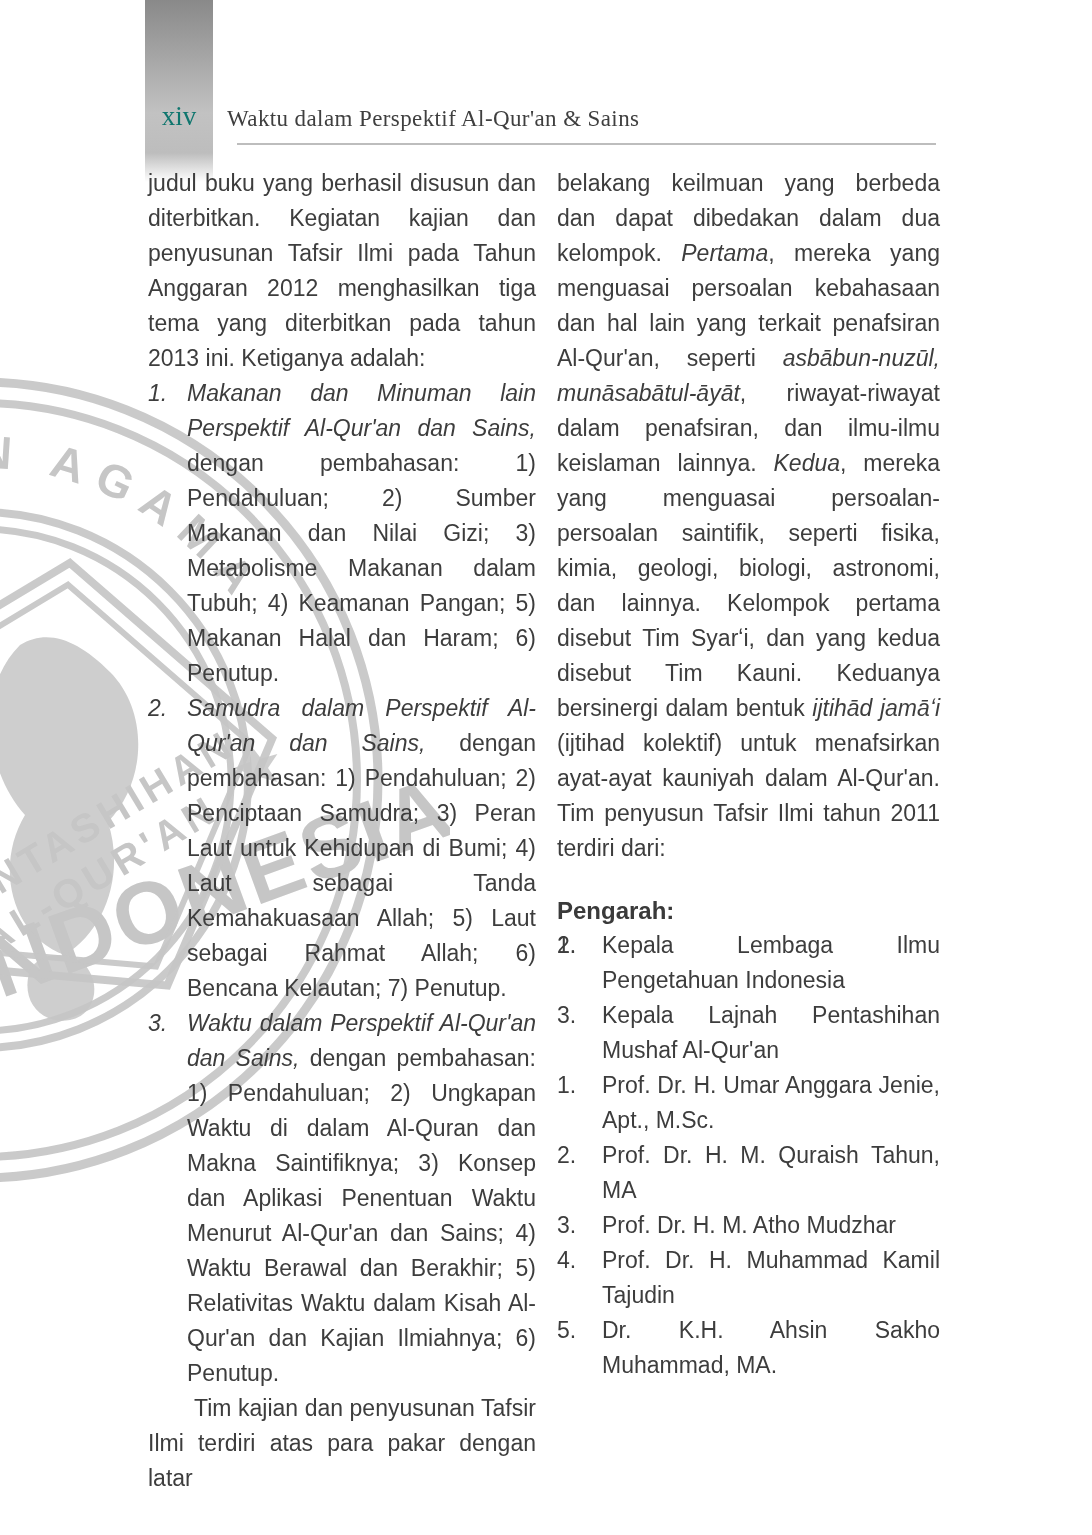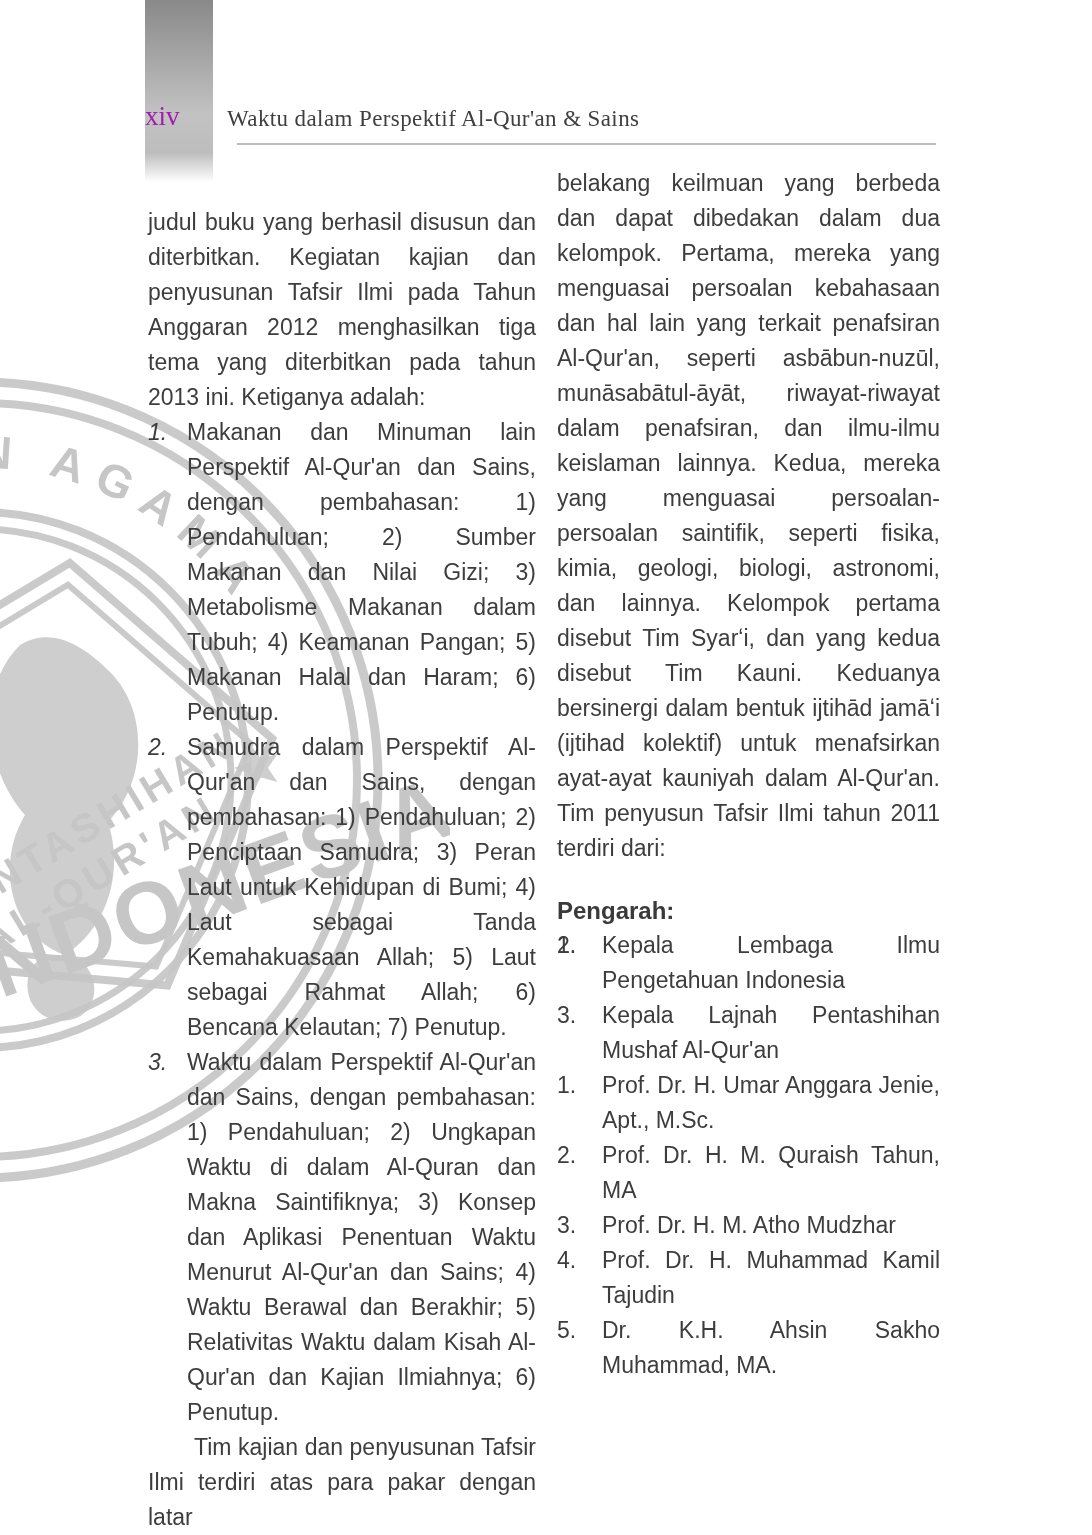--- a/index.html
+++ b/index.html
@@ -6,48 +6,48 @@
   .page{
     position:relative;width:1092px;height:1535px;background:#ffffff;
     overflow:hidden;font-family:"Liberation Sans",sans-serif;
   }
   .gradient-bar{
     position:absolute;left:145px;top:0;width:68px;height:182px;
     background:linear-gradient(180deg,#898989 0%,#a6a6a6 32%,#c2c2c2 62%,#bdbdbd 84%,rgba(255,255,255,0) 100%);
     z-index:1;
   }
   .page-number{
-    position:absolute;left:145px;top:101px;width:68px;text-align:left;
-    font-family:"Liberation Serif",serif;font-size:27px;color:#a21caf;z-index:2;
+    position:absolute;left:145px;top:101px;width:68px;text-align:center;
+    font-family:"Liberation Serif",serif;font-size:27px;color:#0f766e;z-index:2;
   }
   .running-title{
     position:absolute;left:227px;top:106px;
     font-family:"Liberation Serif",serif;font-size:23px;color:#3f3f3f;
     letter-spacing:0.4px;z-index:2;white-space:nowrap;
   }
   .header-rule{
     position:absolute;left:237px;top:143px;width:699px;height:2px;
     background:#bdbdbd;z-index:2;
   }
   .watermark{position:absolute;left:-450px;top:350px;width:900px;height:900px;z-index:0;}
   .wm-text{font-family:"Liberation Sans",sans-serif;font-weight:bold;fill:#c6c6c6;}
   .col{
     position:absolute;top:166px;font-size:23px;line-height:35px;color:#3d3d3d;
     text-align:justify;z-index:3;
   }
-  .col-left{left:148px;width:388px;margin-top:39px;}
+  .col-left{left:148px;width:388px;}
   .col-right{left:557px;width:383px;}
   p.para{margin:0;}
   .closing{text-indent:46px;margin-top:27px;}
   .li{position:relative;padding-left:39px;}
   .li .num{position:absolute;left:0;top:0;}
   .col-left .li .num{font-style:italic;}
   .col-right .li{padding-left:45px;}
   .subhead{margin:27px 0 0 0;font-size:24px;line-height:35px;font-weight:bold;color:#3a3a3a;}
-  .it{}
+  .it{font-style:italic;}
 </style>
 </head>
 <body>
 
 <div class="page">
 
   <div class="gradient-bar"></div>
   <div class="page-number">xiv</div>
   <div class="running-title">Waktu dalam Perspektif Al-Qur'an &amp; Sains</div>
   <div class="header-rule"></div>

